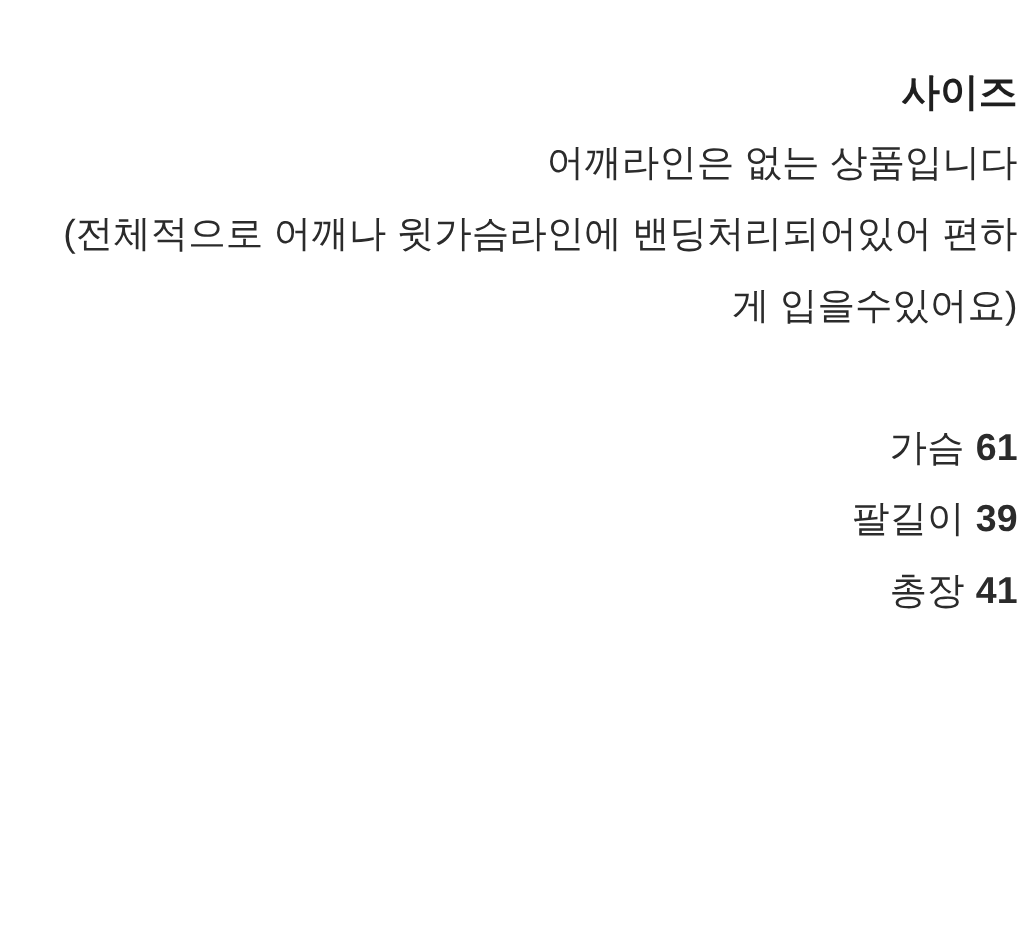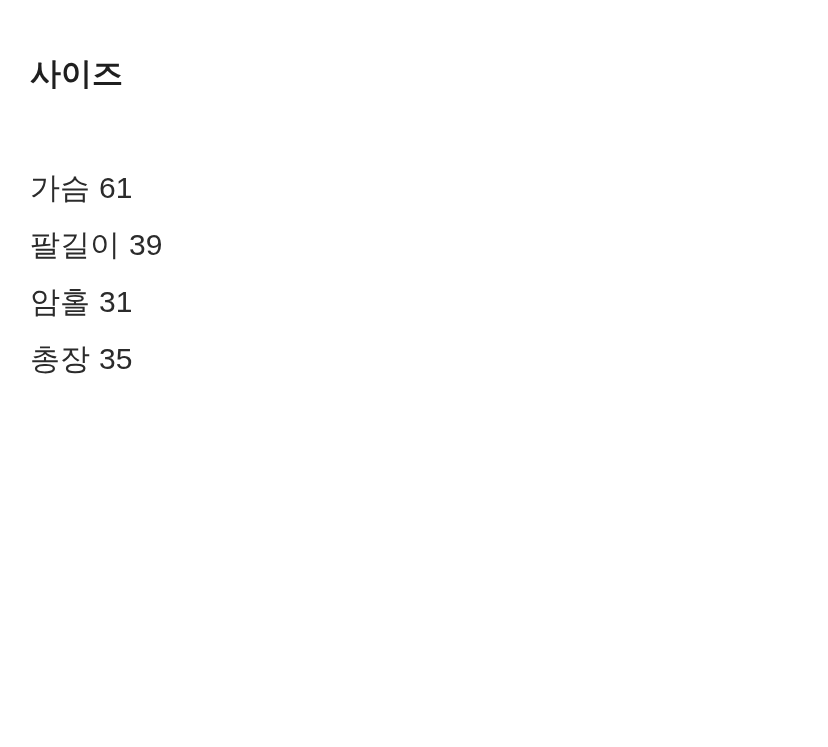--- a/index.html
+++ b/index.html
@@ -11,21 +11,21 @@
     height: 747px;
     background: #ffffff;
     overflow: hidden;
     font-family: "Liberation Sans", "DejaVu Sans", sans-serif;
     color: #2b2b2b;
   }
   .size-card {
     box-sizing: border-box;
     width: 828px;
     padding: 45px 14px 0 30px;
-    text-align: left;
+    text-align: right;
   }
   .section-title {
     margin: 0;
     font-size: 31px;
     font-weight: 700;
     line-height: 57px;
     color: #1f1f1f;
   }
   .line {
     margin: 0;
@@ -39,44 +39,44 @@
   .spacer {
     height: 57px;
   }
   .measurements {
     list-style: none;
     margin: 0;
     padding: 0;
   }
   .measurement-value {
     margin-left: 0.3em;
+    font-weight: bold;
   }
 </style>
 </head>
 <body>
 
 <main class="size-card">
 
   <h1 class="section-title">사이즈</h1>
 
+  <p class="line">어깨라인은 없는 상품입니다</p>
 
+  <p class="line desc">(전체적으로 어깨나 윗가슴라인에 밴딩처리되어있어 편하게 입을수있어요)</p>
 
   <div class="spacer"></div>
 
   <ul class="measurements">
     <li class="line">
       <span>가슴</span><span class="measurement-value">61</span>
     </li>
     <li class="line">
       <span>팔길이</span><span class="measurement-value">39</span>
     </li>
     <li class="line">
-      <span>암홀</span><span class="measurement-value">31</span>
-    </li>
-    <li class="line">
-      <span>총장</span><span class="measurement-value">35</span>
+      <span>총장</span><span class="measurement-value">41</span>
     </li>
   </ul>
 
   <div class="spacer"></div>
 
 
 </main>
 
 </body></html>

